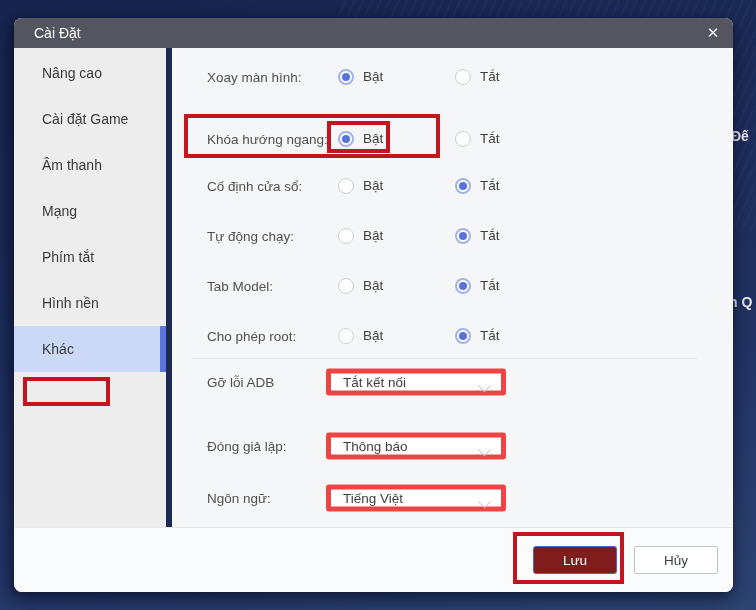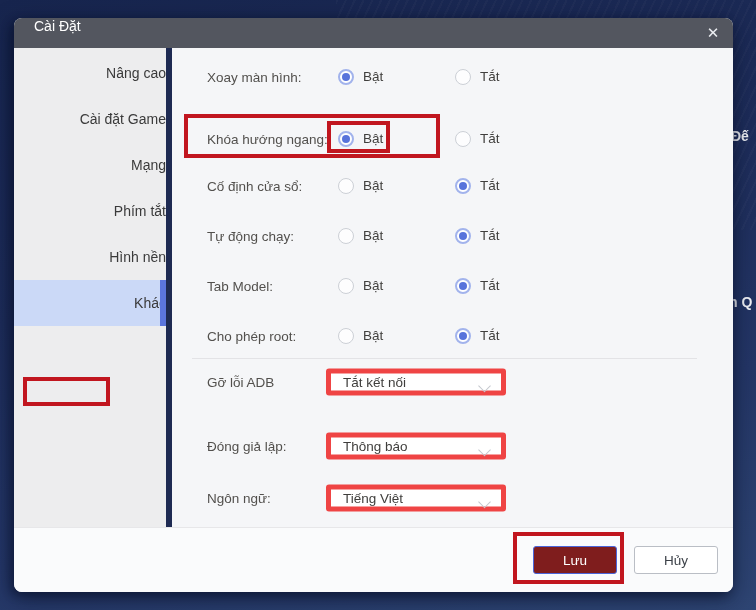--- a/index.html
+++ b/index.html
@@ -19,33 +19,33 @@
   .bg-frag.f1{left:729px;top:294px;}
 
   
   .dialog{
     position:absolute;left:14px;top:18px;width:719px;height:574px;
     border-radius:8px;overflow:hidden;z-index:2;
     box-shadow:0 6px 22px rgba(5,12,35,.55), -3px 3px 10px rgba(5,12,35,.45);
     display:flex;flex-direction:column;background:#f5f6f8;
   }
   .titlebar{
-    height:30px;flex:0 0 30px;background:#53565f;display:flex;align-items:flex-start;
+    height:30px;flex:0 0 30px;background:#53565f;display:flex;align-items:center;
     color:#fff;font-size:14px;padding:0 0 0 20px;
   }
   .titlebar .title{flex:1;}
   .close-btn{
     width:40px;height:30px;display:flex;align-items:center;justify-content:center;
     color:#eceef2;font-size:15px;cursor:default;
   }
   .dlg-body{flex:1;display:flex;min-height:0;}
   .sidebar{width:152px;flex:0 0 152px;background:#ededee;padding-top:2px;position:relative;}
   .side-item{
-    height:46px;display:flex;align-items:center;padding-left:36px;
-    font-size:14px;color:#3a3a3a;position:relative;justify-content:flex-end;
+    height:46px;display:flex;align-items:center;padding-left:28px;
+    font-size:14px;color:#3a3a3a;position:relative;
   }
   .side-item.selected{background:#cbd9f7;}
   .side-item.selected::after{
     content:"";position:absolute;right:0;top:0;bottom:0;width:6px;background:#5b75dd;
   }
   .vdivider{width:6px;flex:0 0 6px;background:#1e2a52;}
   .content{flex:1;position:relative;background:#f5f6f8;}
   .content .hline{
     position:absolute;left:20px;top:310px;width:505px;height:1px;background:#e3e3e6;
   }
@@ -102,20 +102,23 @@
   </div>
   <div class="dlg-body">
     <div class="sidebar">
         <div class="side-item">
           <span>Nâng cao</span>
         </div>
         <div class="side-item">
           <span>Cài đặt Game</span>
         </div>
         <div class="side-item">
+          <span>Âm thanh</span>
+        </div>
+        <div class="side-item">
           <span>Mạng</span>
         </div>
         <div class="side-item">
           <span>Phím tắt</span>
         </div>
         <div class="side-item">
           <span>Hình nền</span>
         </div>
         <div class="side-item selected">
           <span>Khác</span>

